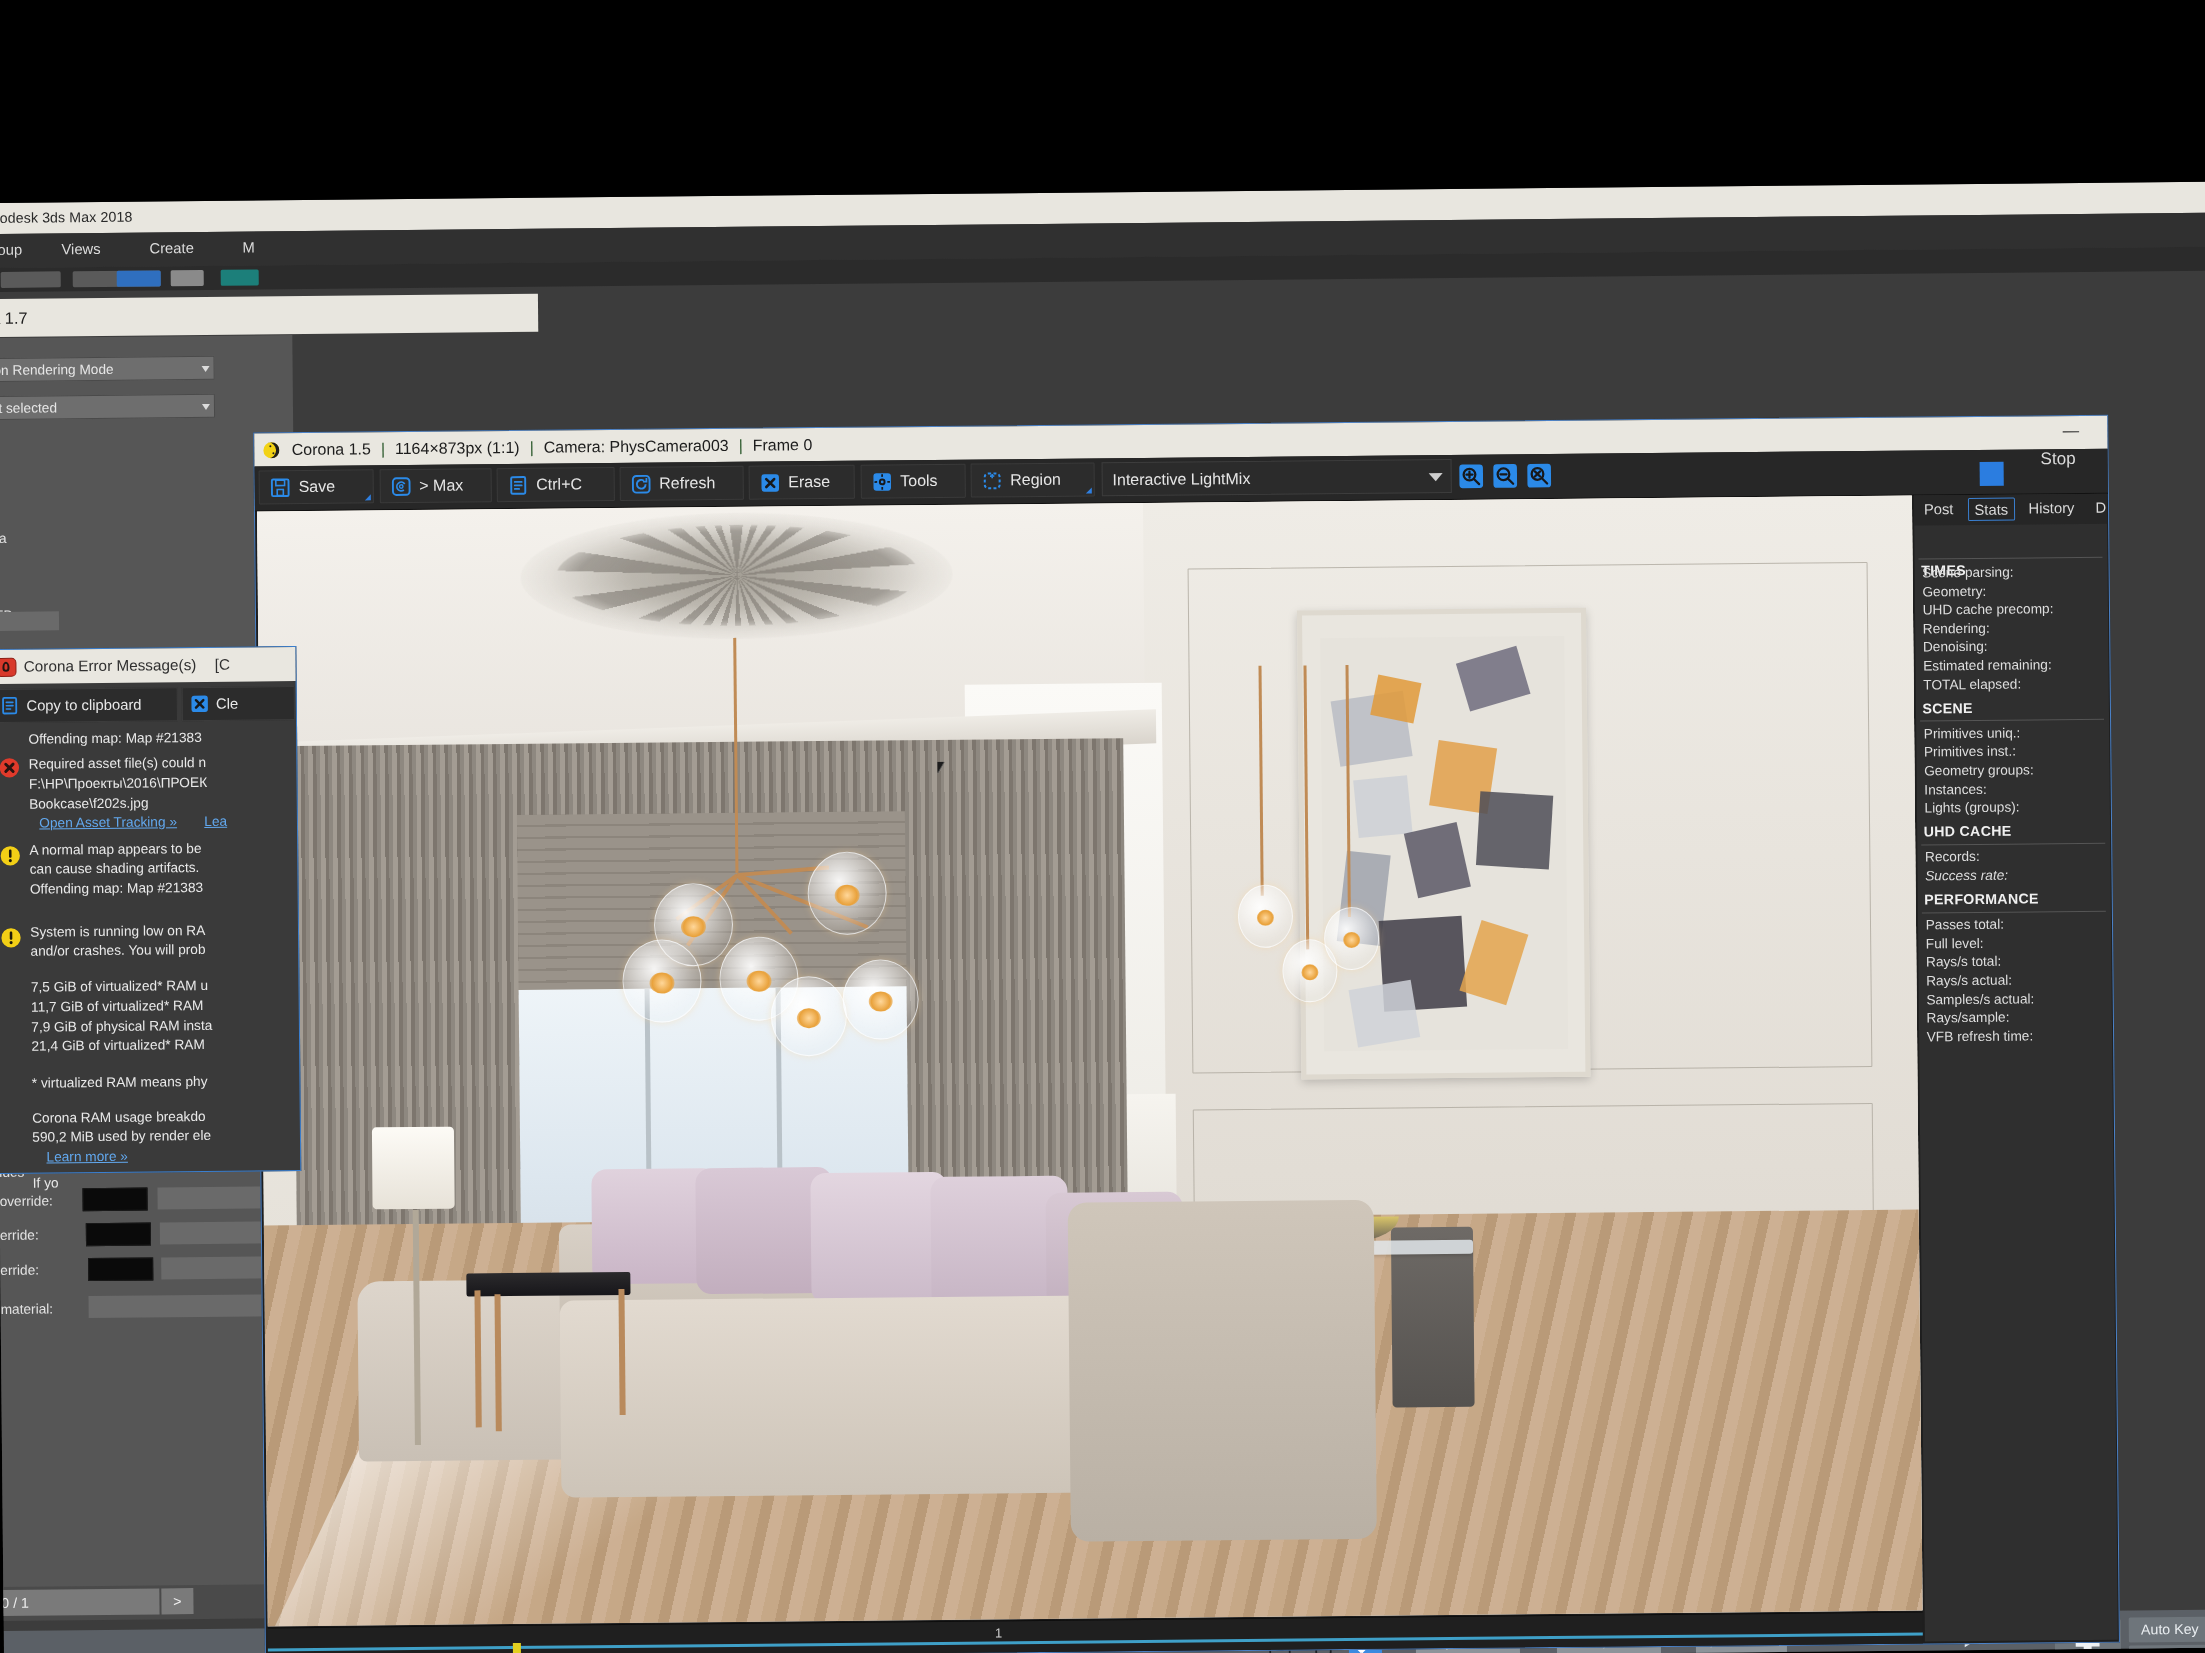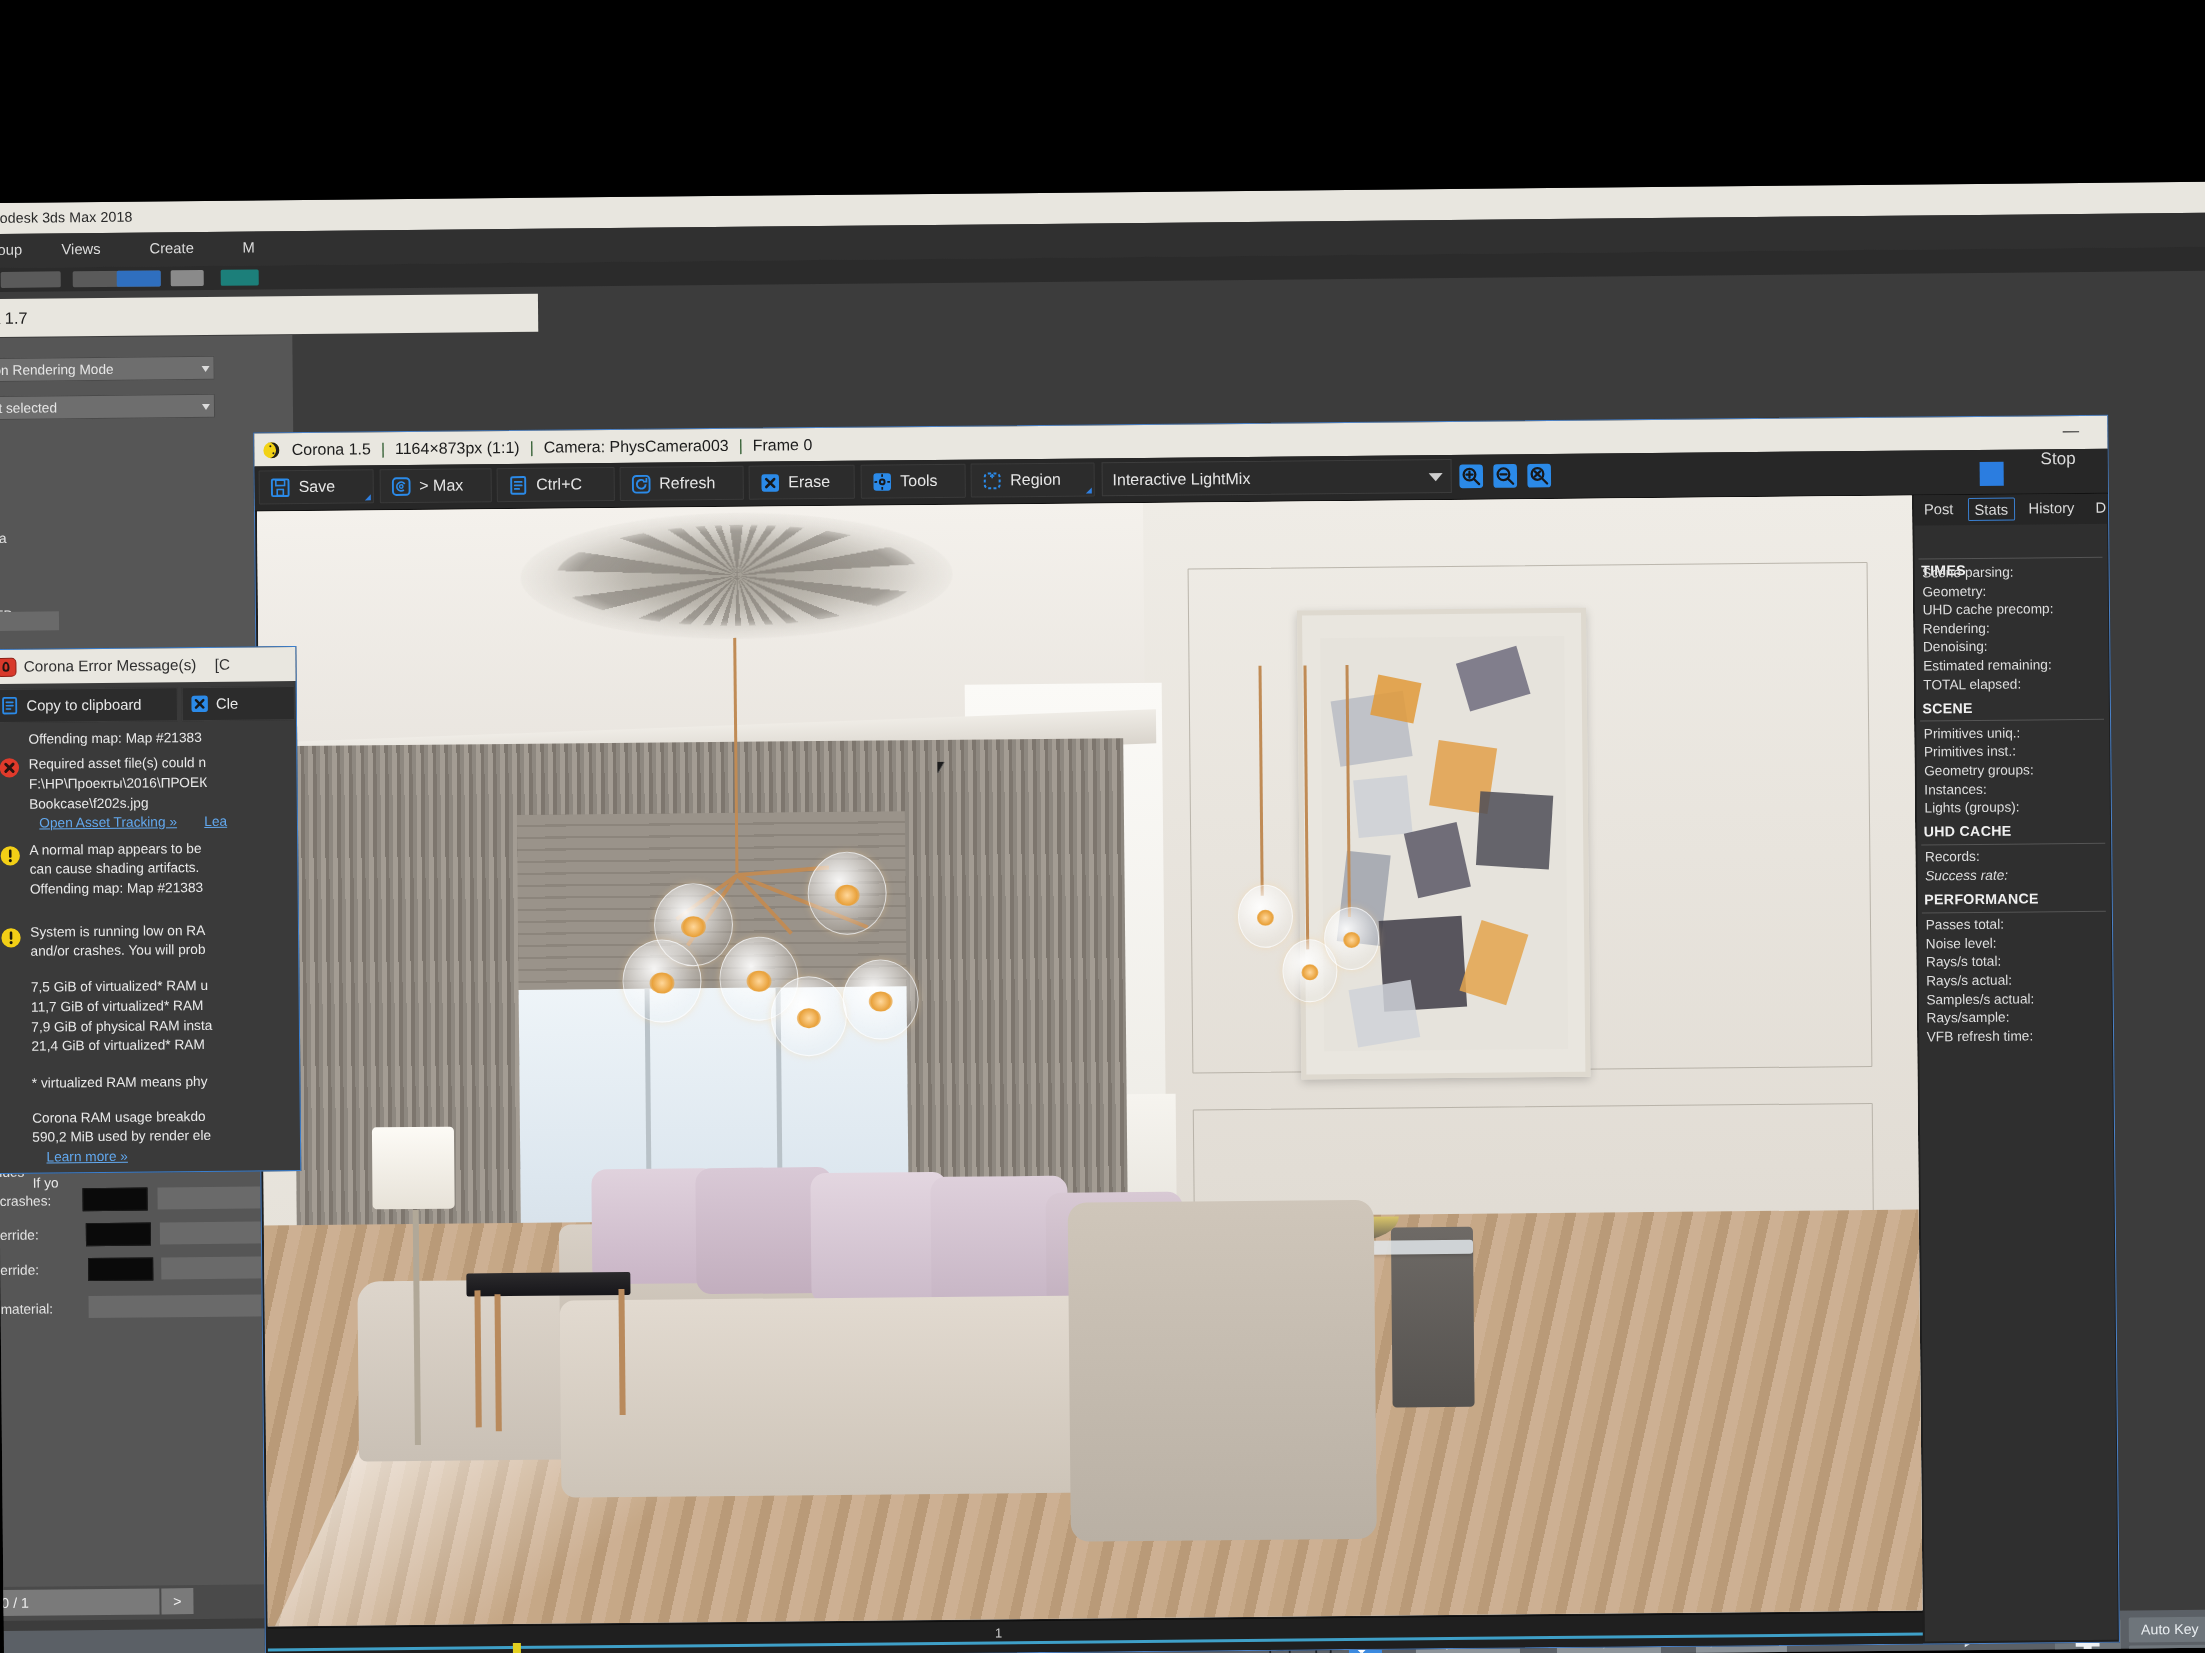--- a/index.html
+++ b/index.html
@@ -241,21 +241,21 @@
   <span class="rs-lbl" style="left:0;top:849px;font-weight:bold;">ment</span>
   <div class="rs-sep" style="top:877px;"></div>
   <span class="rs-lbl" style="left:0;top:895px;">ettings (Environment tab)</span>
   <div class="rs-white" style="left:77px;top:925px;width:60px;"></div>
   <div class="rs-grey-tab" style="left:154px;top:927px;width:148px;"></div>
   <span class="rs-lbl" style="left:160px;top:927px;">Skylight environment</span>
 
   <div class="rs-sep" style="top:956px;"></div>
   <span class="rs-lbl" style="left:0;top:962px;">ides</span>
 
-  <span class="rs-lbl" style="left:0;top:991px;">crashes:</span>
+  <span class="rs-lbl" style="left:0;top:991px;">override:</span>
   <div class="rs-swatch" style="left:83px;top:986px;width:63px;"></div>
   <div class="rs-field" style="left:158px;top:986px;width:144px;">None</div>
 
   <span class="rs-lbl" style="left:0;top:1025px;">erride:</span>
   <div class="rs-swatch" style="left:86px;top:1021px;width:63px;"></div>
   <div class="rs-field" style="left:160px;top:1021px;width:142px;">None</div>
 
   <span class="rs-lbl" style="left:0;top:1060px;">erride:</span>
   <div class="rs-swatch" style="left:88px;top:1056px;width:63px;"></div>
   <div class="rs-field" style="left:161px;top:1056px;width:141px;">None</div>
@@ -594,21 +594,21 @@
       <span class="srow" style="top:305px;">Lights (groups):</span>
 
       <span class="sect" style="top:328px;">UHD CACHE</span>
       <div class="sect-rule" style="top:349px;"></div>
       <span class="srow" style="top:354px;">Records:</span>
       <span class="srow" style="top:373px;font-style:italic;">Success rate:</span>
 
       <span class="sect" style="top:396px;">PERFORMANCE</span>
       <div class="sect-rule" style="top:417px;"></div>
       <span class="srow" style="top:422px;">Passes total:</span>
-      <span class="srow" style="top:441px;">Noise level:</span>
+      <span class="srow" style="top:441px;">Full level:</span>
       <span class="srow" style="top:459px;">Rays/s total:</span>
       <span class="srow" style="top:478px;text-align:right;">Rays/s actual:</span>
       <span class="srow" style="top:497px;">Samples/s actual:</span>
       <span class="srow" style="top:515px;">Rays/sample:</span>
       <span class="srow" style="top:534px;">VFB refresh time:</span>
     </div>
   </div>
 
   <div id="errdlg">
     <div class="err-title">

